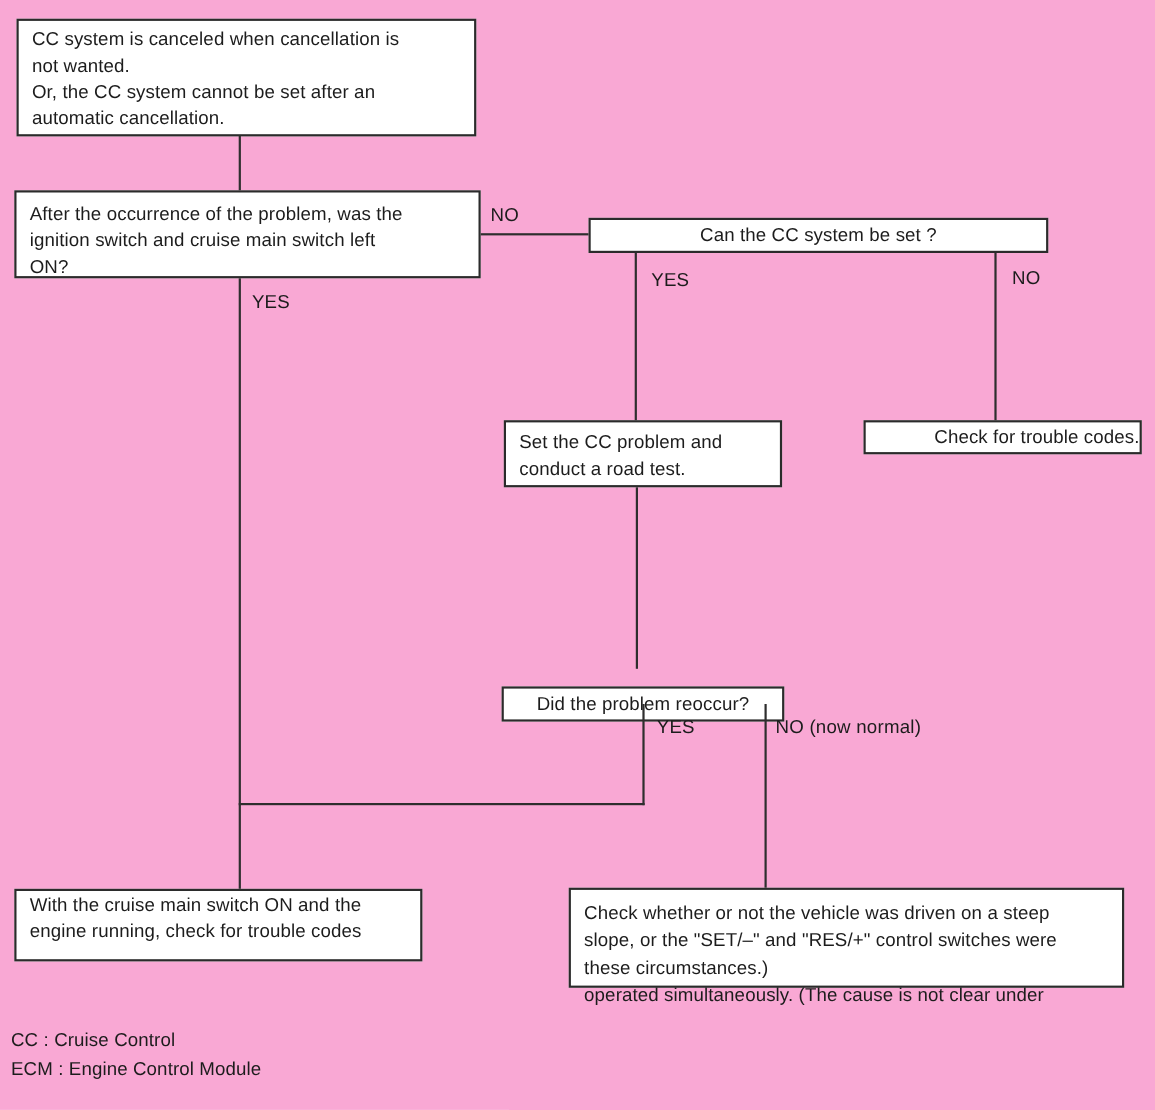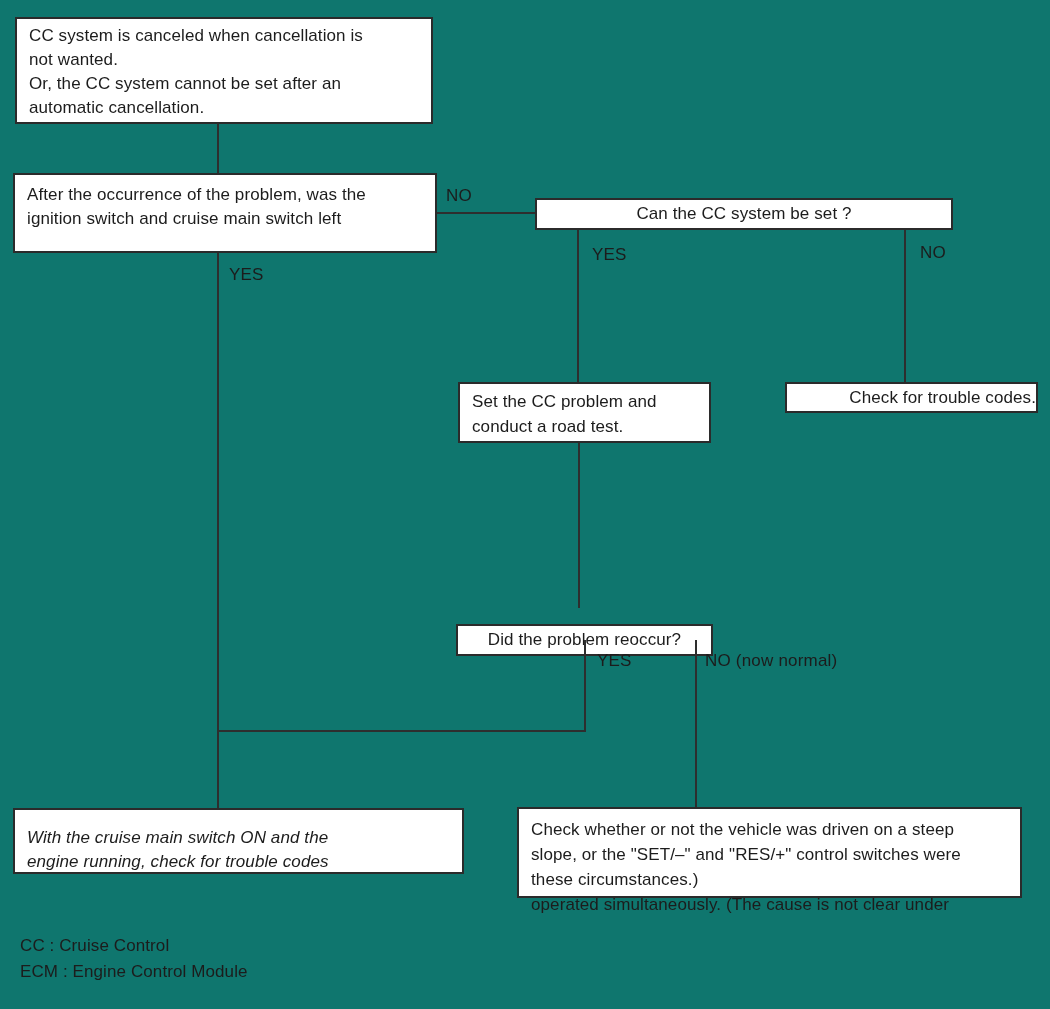--- a/index.html
+++ b/index.html
@@ -5,21 +5,21 @@
 <style>
   html, body {
     margin: 0;
     padding: 0;
     background: #ffffff;
   }
   #canvas {
     position: relative;
     width: 1050px;
     height: 1009px;
-    background: #0f766e;
+    background: #f9a8d4;
     font-family: "Liberation Sans", "DejaVu Sans", sans-serif;
     color: #1c1c1c;
     overflow: hidden;
   }
   .box {
     position: absolute;
     box-sizing: border-box;
     border: 2px solid #2b2b2b;
     background: #ffffff;
     font-size: 17px;
@@ -48,21 +48,21 @@
     color: #1c1c1c;
     letter-spacing: 0.2px;
   }
   
   #box-symptom        { left: 15px;  top: 17px;  width: 418px; height: 107px; padding-top: 5px; }
   #box-ignition       { left: 13px;  top: 173px; width: 424px; height: 80px;  padding-top: 8px; }
   #box-can-set        { left: 535px; top: 198px; width: 418px; height: 32px; }
   #box-road-test      { left: 458px; top: 382px; width: 253px; height: 61px;  padding-top: 5px; line-height: 25px; }
   #box-trouble-codes  { left: 785px; top: 382px; width: 253px; height: 31px; justify-content: flex-end; }
   #box-reoccur        { left: 456px; top: 608px; width: 257px; height: 32px; margin-top: 16px; }
-  #box-codes-engine   { left: 13px;  top: 808px; width: 451px; height: 66px;  padding-top: 16px; font-style: italic; }
+  #box-codes-engine   { left: 13px;  top: 808px; width: 371px; height: 66px;  padding-top: 1px; }
   #box-steep-slope    { left: 517px; top: 807px; width: 505px; height: 91px; padding-top: 8px; line-height: 25px; }
   
   #line-symptom-down   { left: 217px; top: 123px; width: 2px;   height: 50px; }
   #line-ignition-no    { left: 437px; top: 212px; width: 98px;  height: 2px; }
   #line-ignition-yes   { left: 217px; top: 253px; width: 2px;   height: 555px; }
   #line-canset-yes     { left: 577px; top: 230px; width: 2px;   height: 152px; }
   #line-canset-no      { left: 904px; top: 230px; width: 2px;   height: 152px; }
   #line-roadtest-down  { left: 578px; top: 443px; width: 2px;   height: 165px; }
   #line-reoccur-yes    { left: 584px; top: 640px; width: 2px;   height: 92px; }
   #line-join-horiz     { left: 217px; top: 730px; width: 369px; height: 2px; }
@@ -70,21 +70,21 @@
   
   #lbl-ignition-no  { left: 446px; top: 186px; }
   #lbl-ignition-yes { left: 229px; top: 265px; }
   #lbl-canset-yes   { left: 592px; top: 245px; }
   #lbl-canset-no    { left: 920px; top: 243px; }
   #lbl-reoccur-yes  { left: 597px; top: 651px; }
   #lbl-reoccur-no   { left: 705px; top: 651px; }
   
   #legend {
     position: absolute;
-    left: 20px;
+    left: 10px;
     top: 933px;
     font-size: 17px;
     line-height: 26px;
     letter-spacing: 0.1px;
   }
 </style>
 </head>
 <body>
 
 <div id="canvas">
@@ -92,20 +92,21 @@
   <div class="box" id="box-symptom">
     <span class="ln">CC system is canceled when cancellation is</span>
     <span class="ln">not wanted.</span>
     <span class="ln">Or, the CC system cannot be set after an</span>
     <span class="ln">automatic cancellation.</span>
   </div>
 
   <div class="box" id="box-ignition">
     <span class="ln">After the occurrence of the problem, was the</span>
     <span class="ln">ignition switch and cruise main switch left</span>
+    <span class="ln">ON?</span>
   </div>
 
   <div class="box center" id="box-can-set">
     <span>Can the CC system be set ?</span>
   </div>
 
   <div class="box" id="box-road-test">
     <span class="ln">Set the CC problem and</span>
     <span class="ln">conduct a road test.</span>
   </div>

